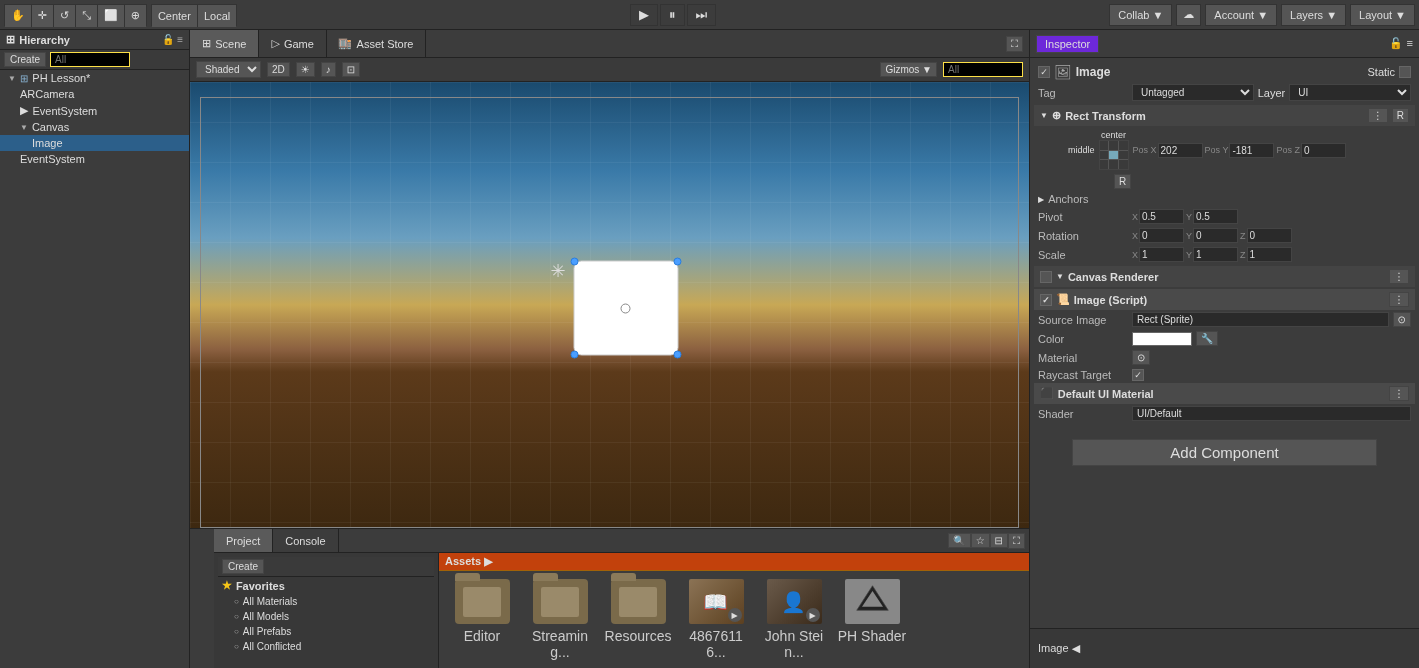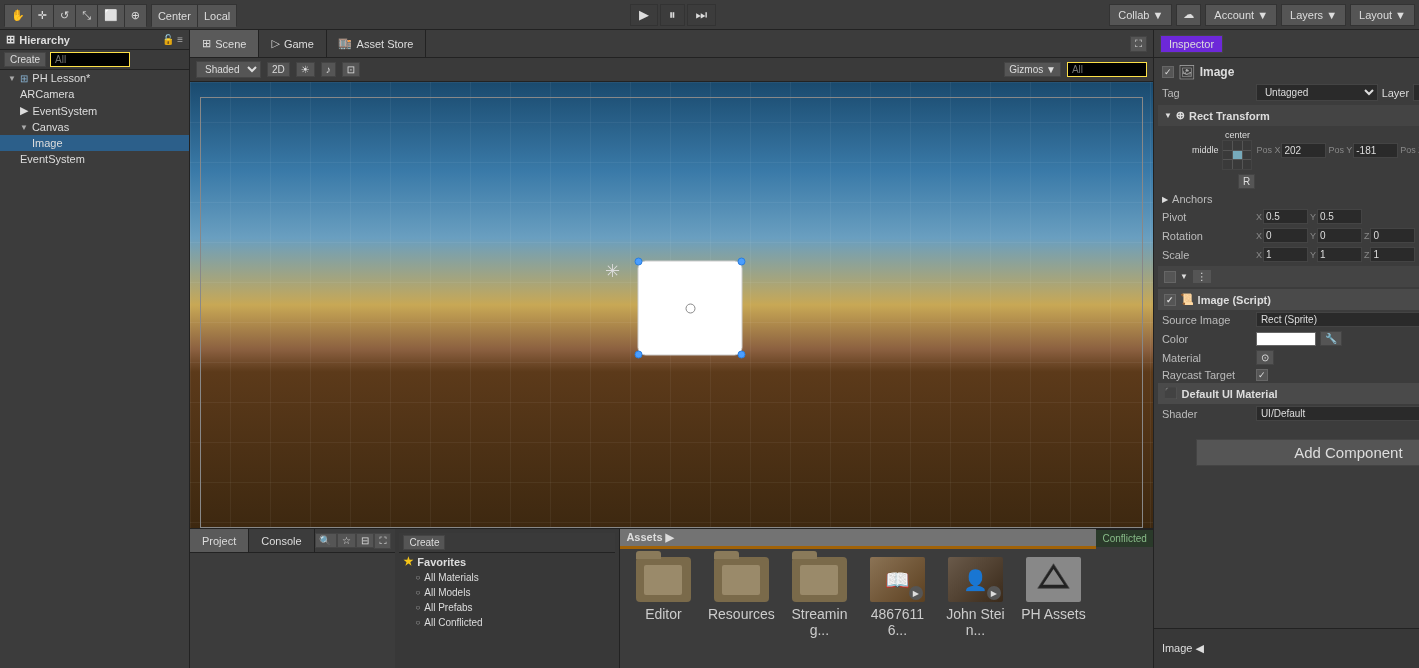--- a/index.html
+++ b/index.html
@@ -244,20 +244,22 @@
 
     
     #bottom-area {
       height: 140px;
       display: flex;
       border-top: 1px solid #222;
     }
     #project-console {
       flex: 1;
       display: flex;
+      flex-direction: column;
+      margin-left: 24px;
     }
     .bottom-tabs {
       background: #3c3c3c;
       display: flex;
       align-items: stretch;
       height: 24px;
       border-bottom: 1px solid #222;
     }
     .bottom-tab {
       padding: 3px 12px;
@@ -301,25 +303,25 @@
     .fav-icon { color: #f5c518; font-size: 11px; }
     .circle-icon { color: #aaa; font-size: 8px; }
 
     
     #assets-area {
       flex: 1;
       display: flex;
       flex-direction: column;
     }
     .assets-toolbar {
-      background: #737373;
+      background: #c2410c;
       padding: 2px 6px;
       display: flex;
       align-items: center;
-      border-bottom: 3px solid #a16207;
+      border-bottom: 1px solid #a16207;
       gap: 4px;
     }
     .assets-path {
       display: flex;
       align-items: center;
       gap: 4px;
       font-size: 11px;
       font-weight: bold;
     }
     .assets-grid {
@@ -708,27 +710,27 @@
               <div class="asset-item">
                 <div class="asset-folder">
                   <div class="asset-folder-inner"></div>
                 </div>
                 <span class="asset-label">Editor</span>
               </div>
               <div class="asset-item">
                 <div class="asset-folder">
                   <div class="asset-folder-inner"></div>
                 </div>
-                <span class="asset-label">Resources</span>
+                <span class="asset-label">Streaming...</span>
               </div>
               <div class="asset-item">
                 <div class="asset-folder">
                   <div class="asset-folder-inner"></div>
                 </div>
-                <span class="asset-label">Streaming...</span>
+                <span class="asset-label">Resources</span>
               </div>
 
               <div class="asset-item">
                 <div class="asset-thumbnail" style="background: linear-gradient(to bottom, #8b6040, #5c3a1a);">
                   <div style="width:100%;height:100%;background:linear-gradient(135deg,#8b7355,#5c4020);display:flex;align-items:center;justify-content:center;color:#ddd;font-size:20px;">📖</div>
                   <div class="asset-badge">▶</div>
                 </div>
                 <span class="asset-label">48676116...</span>
               </div>
 
@@ -742,29 +744,26 @@
 
               <div class="asset-item">
                 <div class="asset-thumbnail" style="background:#888;">
                   <div style="width:100%;height:100%;background:#888;display:flex;align-items:center;justify-content:center;">
                     <svg width="35" height="35" viewBox="0 0 100 100">
                       <polygon points="50,5 95,75 5,75" fill="#222" stroke="#444" stroke-width="2"></polygon>
                       <polygon points="50,20 80,65 20,65" fill="#888"></polygon>
                     </svg>
                   </div>
                 </div>
-                <span class="asset-label">PH Assets</span>
+                <span class="asset-label">PH Shader</span>
               </div>
             </div>
           </div>
         </div>
 
-        <div class="status-bar">
-          <span>Conflicted</span>
-        </div>
       </div>
     </div>
   </div>
 
   <div id="inspector">
     <div class="inspector-header">
       <div class="inspector-tabs">
         <div class="inspector-tab active">
           <span>Inspector</span>
         </div>
@@ -892,20 +891,21 @@
           <div class="pos-field">
             <span class="pos-label">Z</span>
             <input class="pos-input" type="text" value="1" style="">
           </div>
         </div>
       </div>
 
       <div class="inspector-section">
         <div class="checkbox"></div>
         <span class="tri-right">▼</span>
+        <span class="inspector-section-title">Canvas Renderer</span>
         <button class="small-icon-btn">⋮</button>
       </div>
 
       <div class="component-header">
         <div class="checkbox checked"></div>
         <span>📜</span>
         <span>Image (Script)</span>
         <div style="flex:1"></div>
         <button class="small-icon-btn">⋮</button>
       </div>

